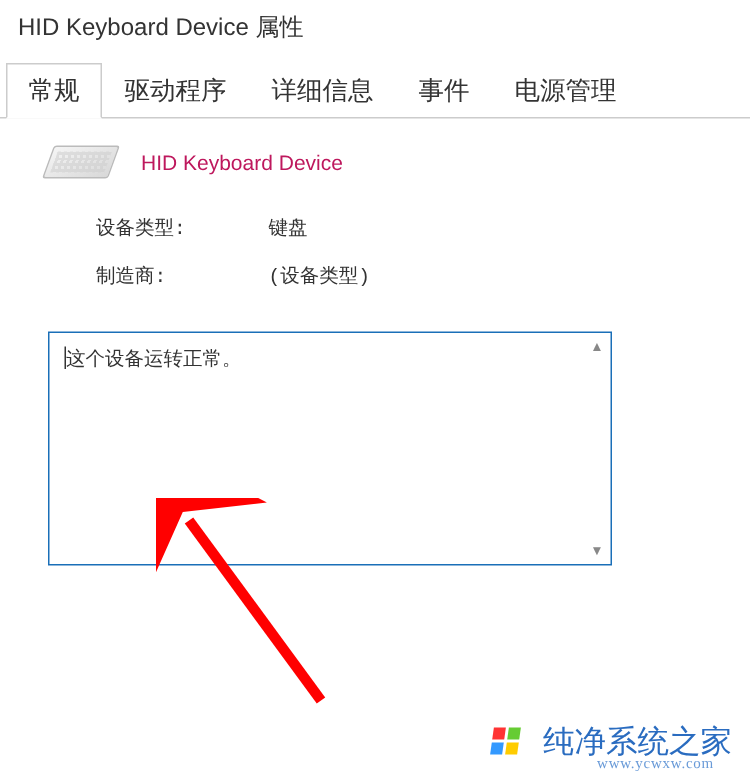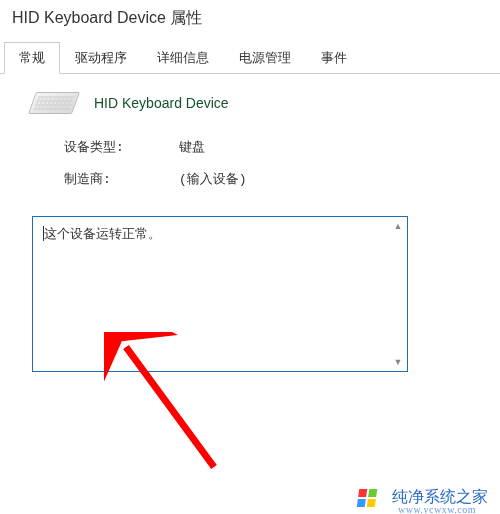--- a/index.html
+++ b/index.html
@@ -23,21 +23,21 @@
     border-bottom: 1px solid #ccc;
     margin-top: 4px;
     padding-left: 4px;
   }
   .tab {
     padding: 6px 14px;
     border: 1px solid transparent;
     border-bottom: none;
     cursor: pointer;
     color: #333;
-    font-size: 13px;
+    font-size: 17px;
     position: relative;
     bottom: -1px;
   }
   .tab.active {
     border-color: #ccc;
     background: #fff;
     border-bottom: 1px solid #fff;
   }
   .content {
     padding: 18px 24px 10px 24px;
@@ -62,21 +62,21 @@
     content: "";
     position: absolute;
     inset: 3px;
     background:
       repeating-linear-gradient(90deg,#ccc 0 2px,transparent 2px 4px),
       repeating-linear-gradient(0deg,#ccc 0 2px,transparent 2px 4px);
     opacity: 0.5;
   }
   .device-name {
     font-size: 14px;
-    color: #14532d;
+    color: #be185d;
   }
   .info-block {
     margin-left: 40px;
     margin-bottom: 28px;
   }
   .info-row {
     display: flex;
     margin-bottom: 14px;
     font-family: Liberation Mono, monospace;
   }
@@ -142,21 +142,21 @@
     pointer-events: none;
   }
   .watermark {
     position: absolute;
     bottom: 6px;
     right: 12px;
     display: flex;
     align-items: center;
     gap: 16px;
     color: #2a6cc0;
-    font-size: 16px;
+    font-size: 21px;
     font-weight: 500;
   }
   .wm-logo {
     width: 18px;
     height: 18px;
     display: grid;
     grid-template-columns: 1fr 1fr;
     grid-template-rows: 1fr 1fr;
     gap: 2px;
     transform: skewX(-8deg);
@@ -177,39 +177,39 @@
 </style>
 </head>
 <body>
 
 <div class="window-title">HID Keyboard Device 属性</div>
 
 <div class="tabs">
   <div class="tab active">常规</div>
   <div class="tab">驱动程序</div>
   <div class="tab">详细信息</div>
+  <div class="tab">事件</div>
   <div class="tab">电源管理</div>
-  <div class="tab">事件</div>
 </div>
 
 <div class="content">
 
   <div class="device-header">
     <div class="kb-icon"></div>
     <div class="device-name">HID Keyboard Device</div>
   </div>
 
   <div class="info-block">
     <div class="info-row">
       <div class="info-label">设备类型:</div>
       <div class="info-value">键盘</div>
     </div>
     <div class="info-row">
       <div class="info-label">制造商:</div>
-      <div class="info-value">(输入设备)</div>
+      <div class="info-value">(设备类型)</div>
     </div>
   </div>
 
   <div class="status-section">
     <div class="status-box">
       <span class="cursor"></span><span>这个设备运转正常。</span>
       <div class="scrollbar-area">
         <div class="scroll-btn">▲</div>
         <div class="scroll-btn">▼</div>
       </div>

